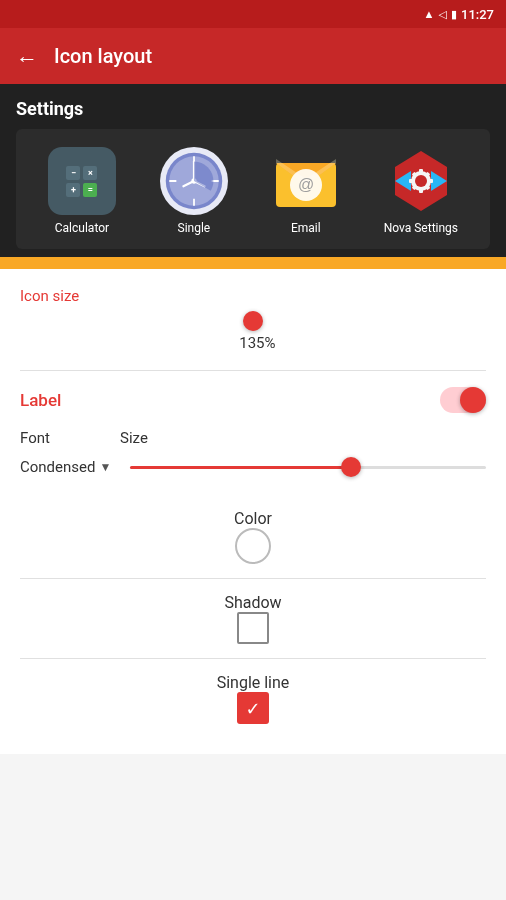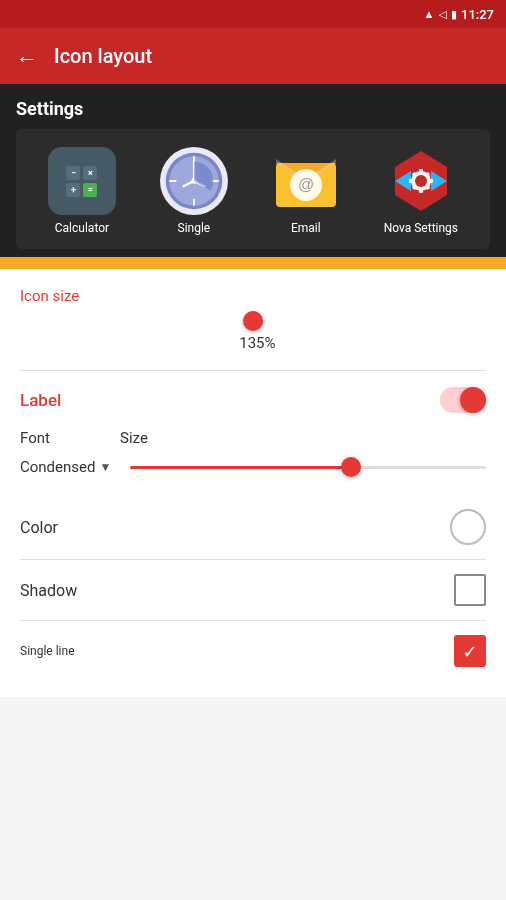--- a/index.html
+++ b/index.html
@@ -327,20 +327,21 @@
       display: flex;
       align-items: center;
     }
 
     
     .setting-row {
       display: flex;
       align-items: center;
       justify-content: space-between;
       padding: 14px 20px;
+      flex-direction: column;
     }
     .setting-label {
       color: #333;
       font-size: 16px;
     }
     .color-circle {
       width: 36px;
       height: 36px;
       border-radius: 50%;
       border: 2px solid #bbb;
@@ -350,21 +351,21 @@
     .shadow-box {
       width: 32px;
       height: 32px;
       border: 2px solid #888;
       background: transparent;
       border-radius: 2px;
       cursor: pointer;
     }
     .single-line-label {
       color: #333;
-      font-size: 12px;
+      font-size: 16px;
     }
     
     .red-checkbox {
       width: 32px;
       height: 32px;
       background: #e53935;
       border-radius: 3px;
       display: flex;
       align-items: center;
       justify-content: center;

